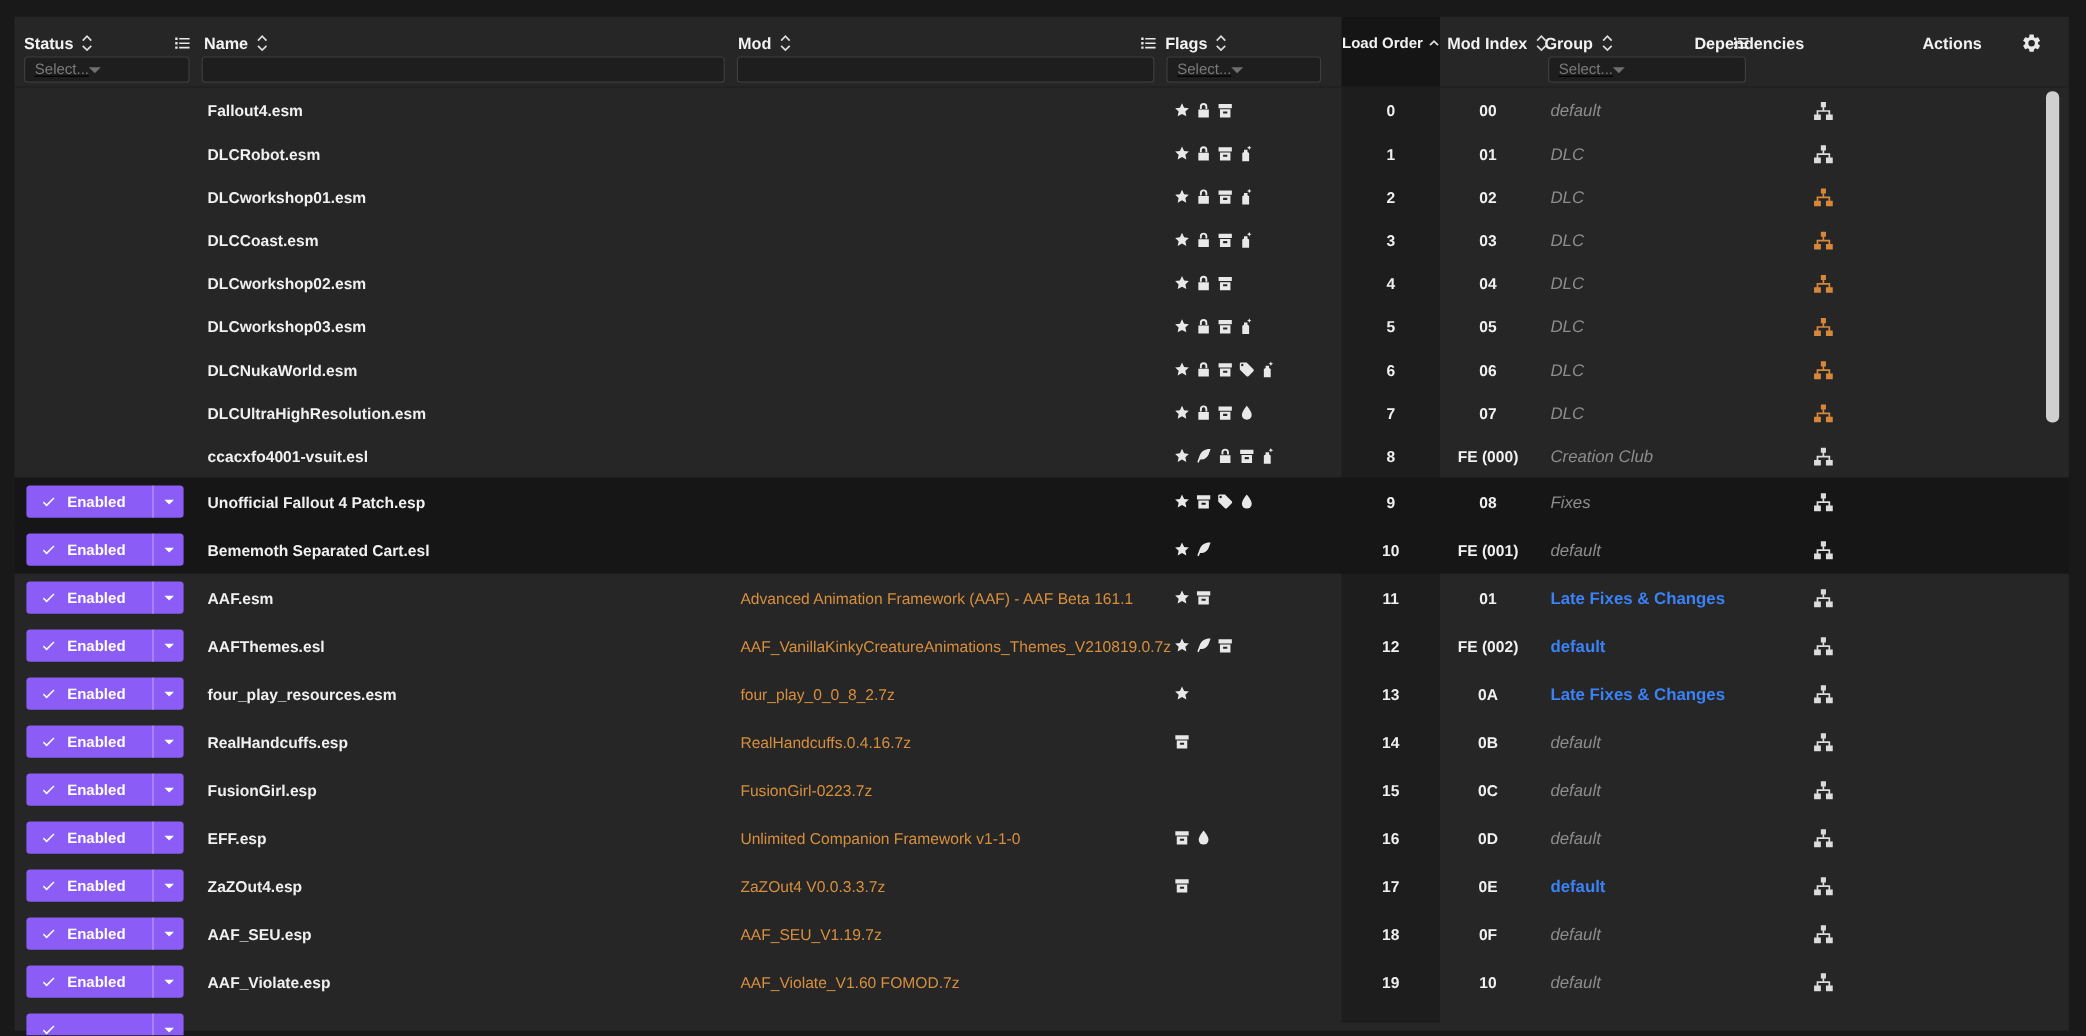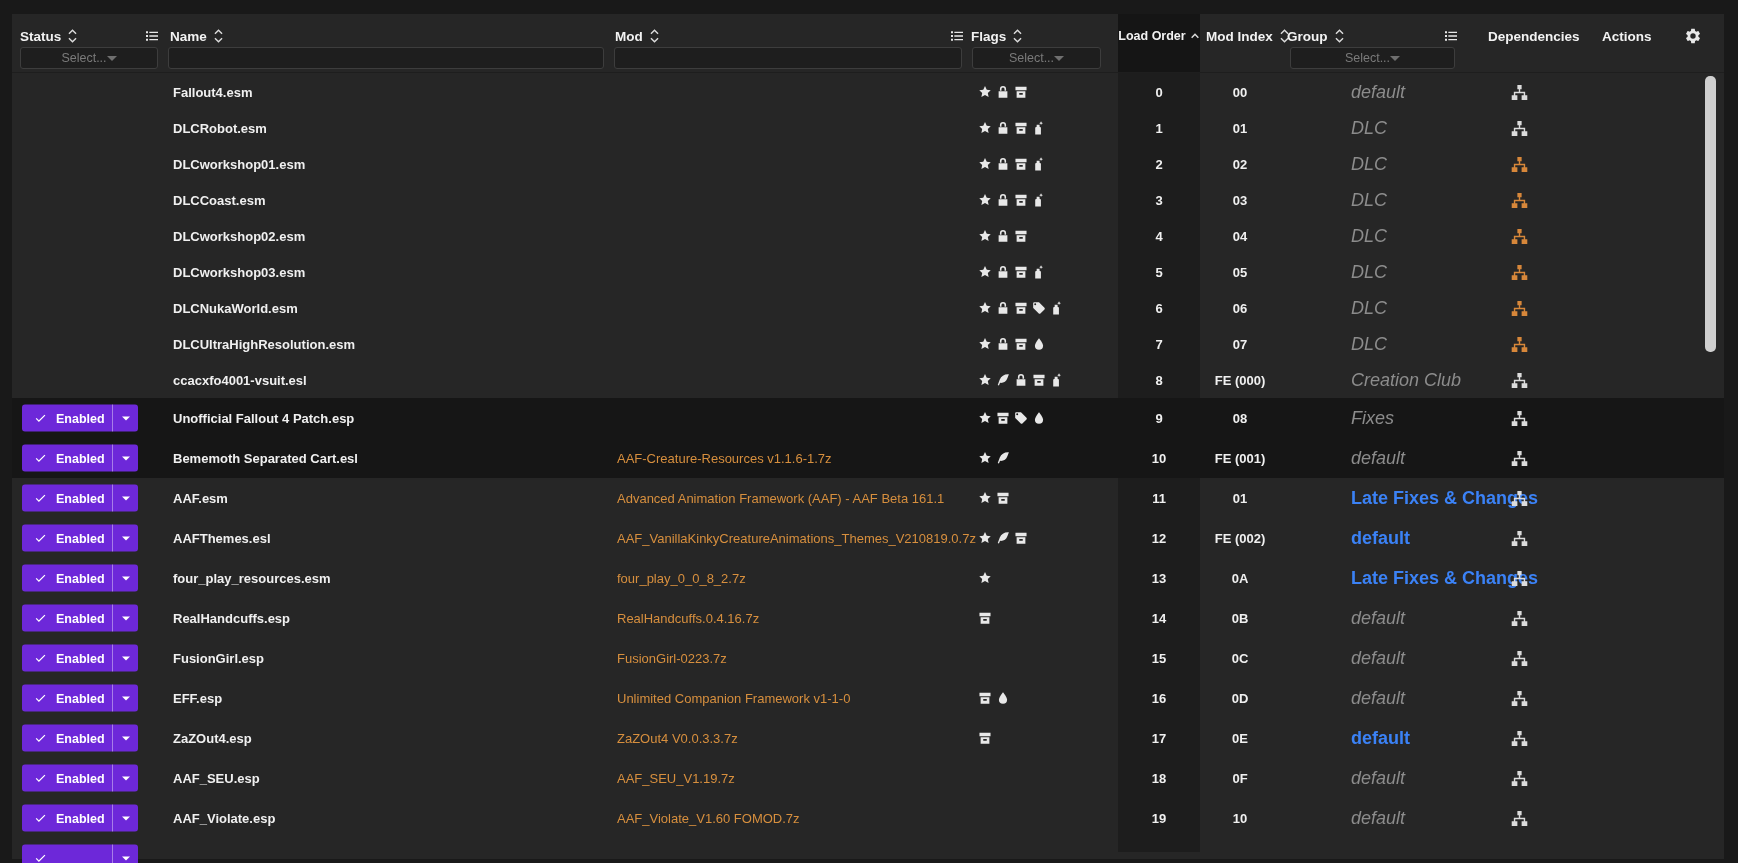--- a/index.html
+++ b/index.html
@@ -11,49 +11,49 @@
   #lo-strip-body { position:absolute; left:1118px; top:73px; width:82px; height:779px; background:#1d1d1d; }
   #header-sep { position:absolute; left:12px; top:72px; width:1712px; height:1px; background:#1e1e1e; }
 
   .hlabel { position:absolute; top:25px; height:22px; display:flex; align-items:center; gap:6px;
     color:#f2f2f2; font-size:13.5px; font-weight:700; white-space:nowrap; }
   .hicon { position:absolute; top:28px; width:16px; height:16px; color:#e8e8e8; }
   .sorticon { width:11px; height:16px; color:#dcdcdc; flex:0 0 auto; }
 
   .filter { position:absolute; top:47px; height:22px; background:#1e1e1e; border:1px solid #3d3d3d;
     border-radius:3px; display:flex; align-items:center; padding:0 8px; }
-  .filter.select { justify-content:center; cursor:pointer; }
+  .filter.select { justify-content:flex-start; cursor:pointer;text-decoration:underline; }
   .filter .ph { color:#7a7a7a; font-size:12.5px; }
   .caret-down { width:0; height:0; border-left:5px solid transparent; border-right:5px solid transparent;
     border-top:5px solid #6f6f6f; }
   input.filter-input { position:absolute; top:47px; height:22px; background:#1e1e1e; border:1px solid #3d3d3d;
     border-radius:3px; color:#ddd; font-size:12.5px; padding:0 8px; outline:none; }
 
   #rows { position:absolute; left:0; top:0; width:1738px; height:863px; }
   .row { position:absolute; left:12px; width:1712px; }
   .row.selected { background:#161616; }
   .cell-name { position:absolute; left:161px; top:0; height:100%; display:flex; align-items:center;
     color:#f0f0f0; font-size:13px; font-weight:700; white-space:nowrap; }
   .cell-mod  { position:absolute; left:605px; top:0; height:100%; display:flex; align-items:center;
     color:#d78f3e; font-size:13px; white-space:nowrap; cursor:pointer; }
   .cell-flags { position:absolute; left:966px; top:0; height:100%; display:flex; align-items:center; gap:4px; color:#e8e8e8; }
   .cell-flags svg { width:14px; height:14px; }
   .cell-lo { position:absolute; left:1106px; width:82px; top:0; height:100%; display:flex; align-items:center;
     justify-content:center; color:#f0f0f0; font-size:13px; font-weight:700; }
   .cell-idx { position:absolute; left:1188px; width:80px; top:0; height:100%; display:flex; align-items:center;
     justify-content:center; color:#f0f0f0; font-size:13px; font-weight:700; }
-  .cell-group { position:absolute; left:1339px; top:0; height:100%; display:flex; align-items:center;
-    font-size:18px; white-space:nowrap; }
+  .cell-group { position:absolute; left:1280px; top:0; height:100%; display:flex; align-items:center;
+    font-size:14px; white-space:nowrap; }
   .group-inherited { color:#8c8c8c; font-style:italic; }
   .group-set { color:#3b82f6; font-weight:700; }
   .cell-dep { position:absolute; left:1499px; top:0; height:100%; display:flex; align-items:center; cursor:pointer; }
   .cell-dep svg { width:17px; height:17px; }
 
-  .status-btn { position:absolute; left:10px; top:50%; transform:translateY(-50%); width:116px; height:27px;
-    background:#6d28d9; border:none; border-radius:3px; display:flex; align-items:center; cursor:pointer;
+  .status-btn { position:absolute; left:10px; top:50%; transform:translateY(-50%); width:131px; height:27px;
+    background:#8b5cf6; border:none; border-radius:3px; display:flex; align-items:center; cursor:pointer;
     padding:0; color:#fff; }
   .status-btn .chk { width:13px; height:13px; margin-left:12px; color:#fff; }
   .status-btn .lbl { flex:1; text-align:left; margin-left:9px; font-size:12.5px; font-weight:700;
     font-family:"Liberation Sans","DejaVu Sans",sans-serif; color:#fff; }
   .status-btn .dd { width:26px; height:100%; border-left:1px solid rgba(255,255,255,.4);
     display:flex; align-items:center; justify-content:center; }
   .status-btn .dd .caret-down { border-top-color:#fff; border-left-width:4px; border-right-width:4px; border-top-width:4px; }
 
   #gear { position:absolute; left:1684px; top:27px; width:18px; height:18px; color:#e8e8e8; cursor:pointer; }
   #scroll-thumb { position:absolute; left:1705px; top:76px; width:11px; height:276px;
@@ -154,21 +154,21 @@
   </div>
   <div class="hlabel" style="left:1287px">
     <span>Group</span>
     <svg class="sorticon">
         <use href="#i-sort-both"></use>
       </svg>
   </div>
   <svg class="hicon" style="left:1443px">
       <use href="#i-list"></use>
     </svg>
-  <div class="hlabel" style="left:1488px">
+  <div class="hlabel" style="left:1412px">
     <span>Dependencies</span>
   </div>
   <div class="hlabel" style="left:1602px">
     <span>Actions</span>
   </div>
   <svg id="gear">
       <use href="#i-gear"></use>
     </svg>
 
   <div class="filter select" style="left:20px; width:138px">
@@ -452,21 +452,20 @@
         <button class="status-btn">
           <svg class="chk">
             <use href="#i-check"></use>
           </svg>
           <span class="lbl">Enabled</span>
           <span class="dd">
             <span class="caret-down"></span>
           </span>
         </button>
         <div class="cell-name">Bememoth Separated Cart.esl</div>
-        <div class="cell-mod">AAF-Creature-Resources v1.1.6-1.7z</div>
         <div class="cell-flags">
           <svg>
             <use href="#i-star"></use>
           </svg>
           <svg>
             <use href="#i-feather"></use>
           </svg>
         </div>
         <div class="cell-lo">10</div>
         <div class="cell-idx">FE (001)</div>

